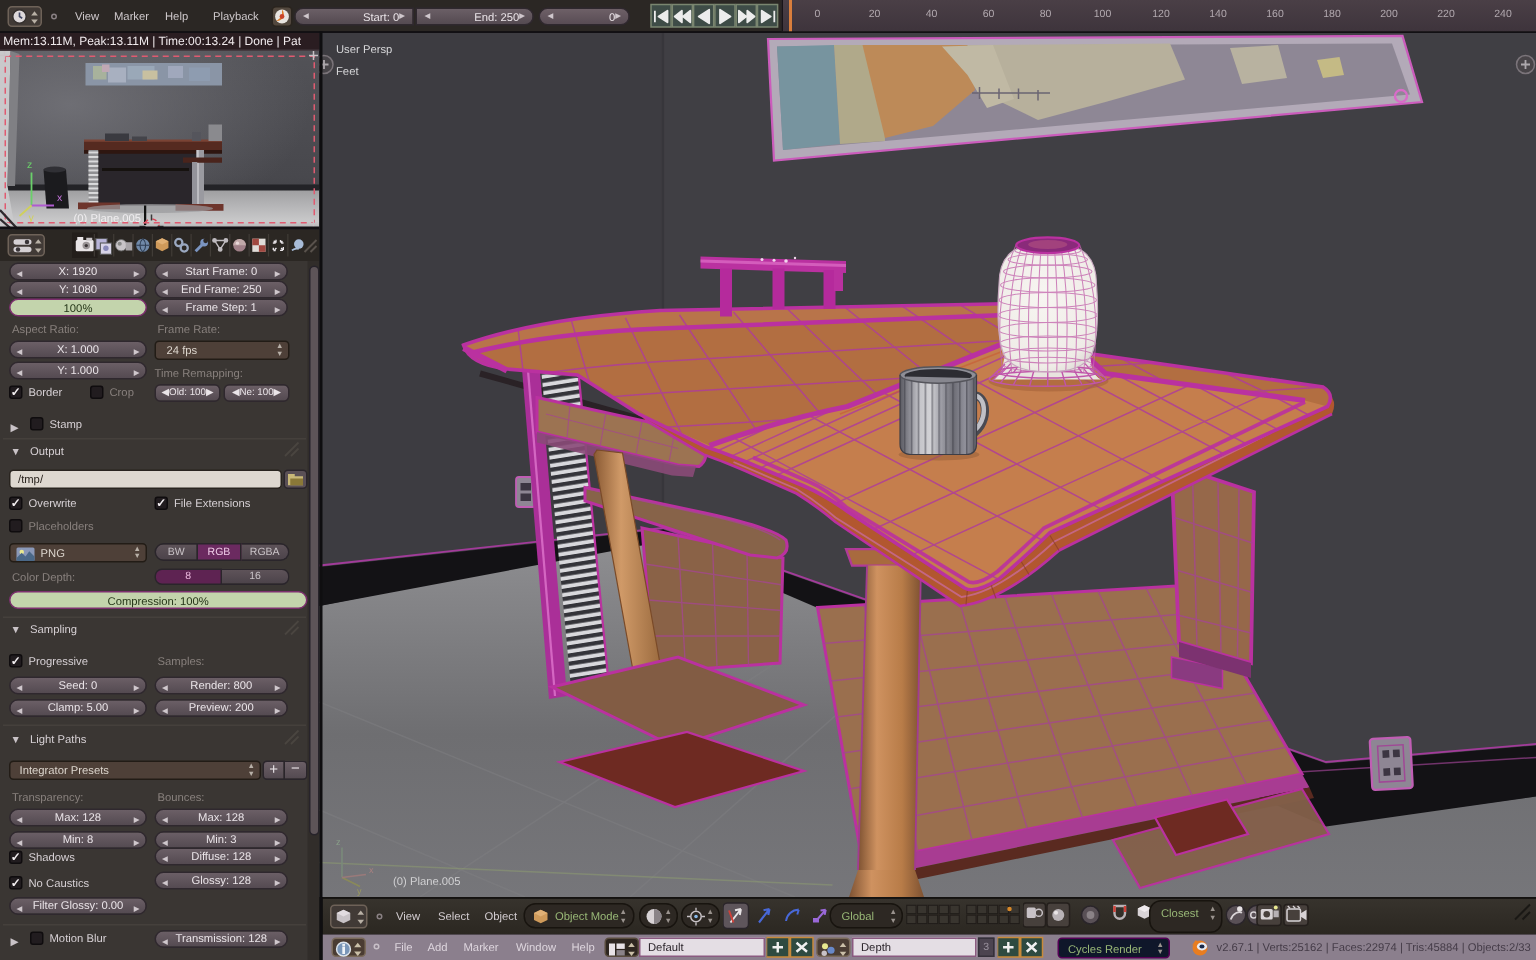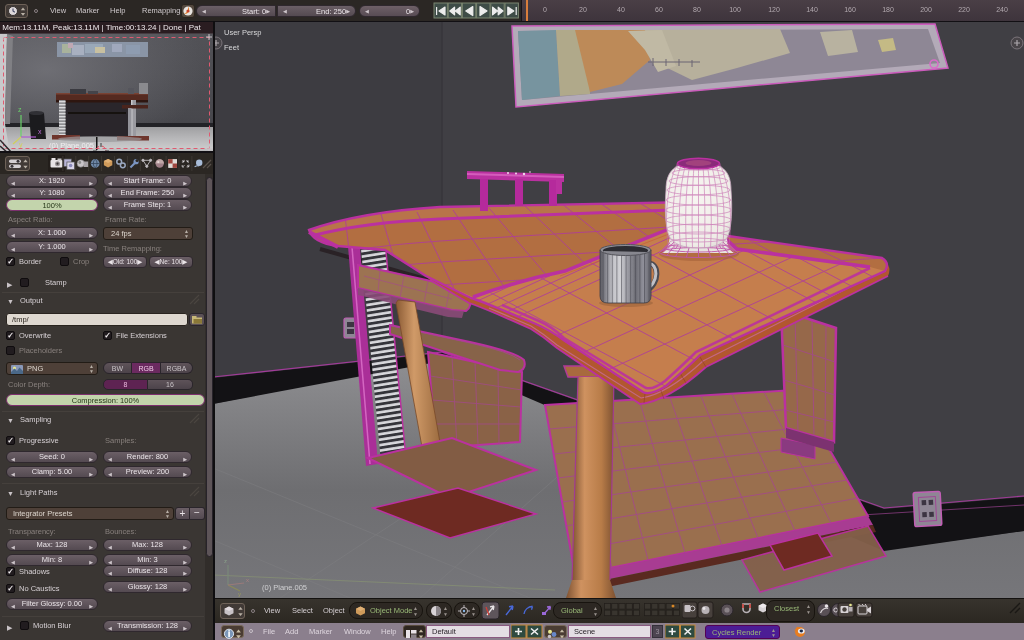--- a/index.html
+++ b/index.html
@@ -35,21 +35,21 @@
         <circle cx="7" cy="6" r="4.5" fill="none" stroke="#35302e"></circle>
         <path d="M7 3.4V6l1.8 1.2" stroke="#444a66" stroke-width="1.1" fill="none"></path>
         <path d="M17 2.5l2.2 2.8h-4.4z" fill="#b9b1a6"></path>
         <path d="M17 10.8L14.8 8h4.4z" fill="#b9b1a6"></path>
       </svg>
  </div>
  <div class="abs" style="left:34px;top:9px;width:4px;height:4px;border-radius:50%;background:transparent;border:1px solid #8a8184;"></div>
  <div class="abs menu" style="left:50px;">View</div>
  <div class="abs menu" style="left:76px;">Marker</div>
  <div class="abs menu" style="left:110px;">Help</div>
- <div class="abs menu" style="left:142px;">Remapping</div>
+ <div class="abs menu" style="left:142px;">Playback</div>
  <div class="abs" style="left:181px;top:4px;width:14px;height:14px;border-radius:3px;background:#53483e;border:1px solid #2a241e;">
   <svg class="abs" width="12" height="12" style="left:0;top:0">
         <circle cx="6" cy="6" r="4.6" fill="#e8e4e0"></circle>
         <path d="M6 6L6 1.4A4.6 4.6 0 012.2 9z" fill="#e07d28"></path>
         <circle cx="6" cy="6" r="1.6" fill="#c8442a"></circle>
       </svg>
  </div>
  <div class="abs pill" style="left:196px;width:80px;border-radius:6px 0 0 6px;"><span class="ar" style="float:left;margin-left:5px;">◀</span><span class="ar" style="float:right;margin-right:5px;">▶</span>Start: 0</div>
  <div class="abs pill" style="left:277px;width:79px;border-radius:0 6px 6px 0;"><span class="ar" style="float:left;margin-left:5px;">◀</span><span class="ar" style="float:right;margin-right:5px;">▶</span>End: 250</div>
  <div class="abs pill" style="left:359px;width:61px;border-radius:6px;background:linear-gradient(#6e6067,#584c54);"><span class="ar" style="float:left;margin-left:5px;">◀</span><span class="ar" style="float:right;margin-right:5px;">▶</span>0</div>
@@ -317,21 +317,21 @@
       </div>
     </div>
     <div class="abs" style="left:103px;top:103px;display:flex;gap:2px;">
       <div class="btn" style="width:44px;font-size:6.5px;border-radius:4px;">◀Old: 100▶</div>
       <div class="btn" style="width:44px;font-size:6.5px;border-radius:4px;">◀Ne: 100▶</div>
     </div>
     <div class="abs" style="left:7px;top:128px;color:#c9c3c7;font-size:7px;">▶</div>
     <div class="abs" style="left:20px;top:125px;">
       <div style="display:flex;align-items:center;">
         <div class="cb"></div>
-        <div class="ptext" style="margin-left:16px;">Stamp</div>
+        <div class="ptext" style="margin-left:4px;">Stamp</div>
       </div>
     </div>
     <div class="abs" style="left:2px;top:139px;width:202px;height:1px;background:#45403c;"></div>
     <div class="abs" style="left:7px;top:145px;color:#c9c3c7;font-size:7px;">▼</div>
     <div class="abs ptext" style="left:20px;top:143px;">Output</div>
     <svg class="abs" width="16" height="12" style="left:188px;top:141px">
       <path d="M2 10L11 1M6 10l5-5" stroke="#4a4540" stroke-width="1.2"></path>
     </svg>
     <div class="abs" style="left:6px;top:160px;width:182px;height:13px;background:#ded8d0;border:1px solid #29241f;border-radius:3px;color:#2a241e;font-size:7.5px;line-height:11px;padding-left:5px;">/tmp/</div>
     <div class="abs" style="left:189px;top:160px;width:16px;height:13px;background:#5a5056;border:1px solid #2a252b;border-radius:3px;"><svg width="14" height="11">
@@ -940,34 +940,35 @@
       <path d="M20 4.5l7 6M27 4.5l-7 6" stroke="#f0f0f0" stroke-width="1.6"></path>
     </svg>
     <div class="abs" style="left:329px;top:2px;width:23px;height:13px;background:#4a3c33;border:1px solid #7a6a5a;border-radius:3px;">
 <svg width="23" height="12">
         <circle cx="5" cy="3.8" r="2" fill="#e8e890"></circle>
         <circle cx="9" cy="6.5" r="2.4" fill="#6888c8"></circle>
         <circle cx="4.5" cy="8.5" r="1.8" fill="#c8c2c6"></circle>
         <path d="M17 1.5l2.2 2.8h-4.4z" fill="#cabfa8"></path>
         <path d="M17 10.3l-2.2-2.8h4.4z" fill="#cabfa8"></path>
       </svg></div>
-    <div class="abs" style="left:353px;top:2px;width:83px;height:13px;background:#e4dee4;border:1px solid #8a5a80;color:#2a242a;font-size:7.5px;line-height:11px;padding-left:5px;">Scene</div>
+    <div class="abs" style="left:353px;top:2px;width:83px;height:13px;background:#e4dee4;border:1px solid #8a5a80;color:#2a242a;font-size:7.5px;line-height:11px;padding-left:5px;">Depth</div>
     <div class="abs" style="left:437px;top:2px;width:11px;height:13px;background:#4c4450;border:1px solid #35303a;color:#9a929e;font-size:7px;line-height:12px;text-align:center;">3</div>
     <svg class="abs" width="31" height="15" style="left:450px;top:1px">
 <rect x="0" y="1" width="14.5" height="13" fill="#2e4a40" stroke="#c88a3a" stroke-width="1"></rect>
       <path d="M7.2 4v7M3.7 7.5h7" stroke="#f0f0f0" stroke-width="1.6"></path>
 <rect x="15.5" y="1" width="14.5" height="13" fill="#2e4a40" stroke="#c88a3a" stroke-width="1"></rect>
       <path d="M19.5 4.5l6.5 6M26 4.5l-6.5 6" stroke="#f0f0f0" stroke-width="1.6"></path>
     </svg>
-    <div class="abs" style="left:490px;top:2px;width:75px;height:14px;background:#4c1d95;border:1px solid #505;border-radius:3px;">
+    <div class="abs" style="left:490px;top:2px;width:75px;height:14px;background:#0f172a;border:1px solid #505;border-radius:3px;">
 <div class="abs greent" style="left:6px;top:2px;font-size:7.5px;">Cycles Render</div>
 <div class="abs" style="right:3px;top:2px;color:#9a938e;font-size:5px;line-height:5px;">▲<br>▼</div>
     </div>
     <svg class="abs" width="16" height="13" style="left:577px;top:2px">
       <circle cx="8" cy="7" r="5" fill="#e87d20"></circle>
       <ellipse cx="9.3" cy="6" rx="3.4" ry="2.6" fill="#e8ecf4"></ellipse>
       <ellipse cx="9.3" cy="6" rx="1.7" ry="1.4" fill="#1a2a4a"></ellipse>
       <path d="M1.5 7C3 4.5 6 3.2 8.5 3.2L5 1.8z" fill="#e87d20"></path>
     </svg>
+    <div class="abs" style="left:596px;top:0;color:#453c48;font-size:7.5px;line-height:17px;white-space:nowrap;">v2.67.1 | Verts:25162 | Faces:22974 | Tris:45884 | Objects:2/33</div>
   </div>
 <div class="abs" style="left:0;top:21px;width:1024px;height:1px;background:#121014;"></div>
 <div class="abs" style="left:213px;top:21px;width:2px;height:619px;background:#0f0e10;"></div>
 <div class="abs" style="left:0;top:151px;width:213px;height:2px;background:#121014;"></div>
 
 </body></html>

